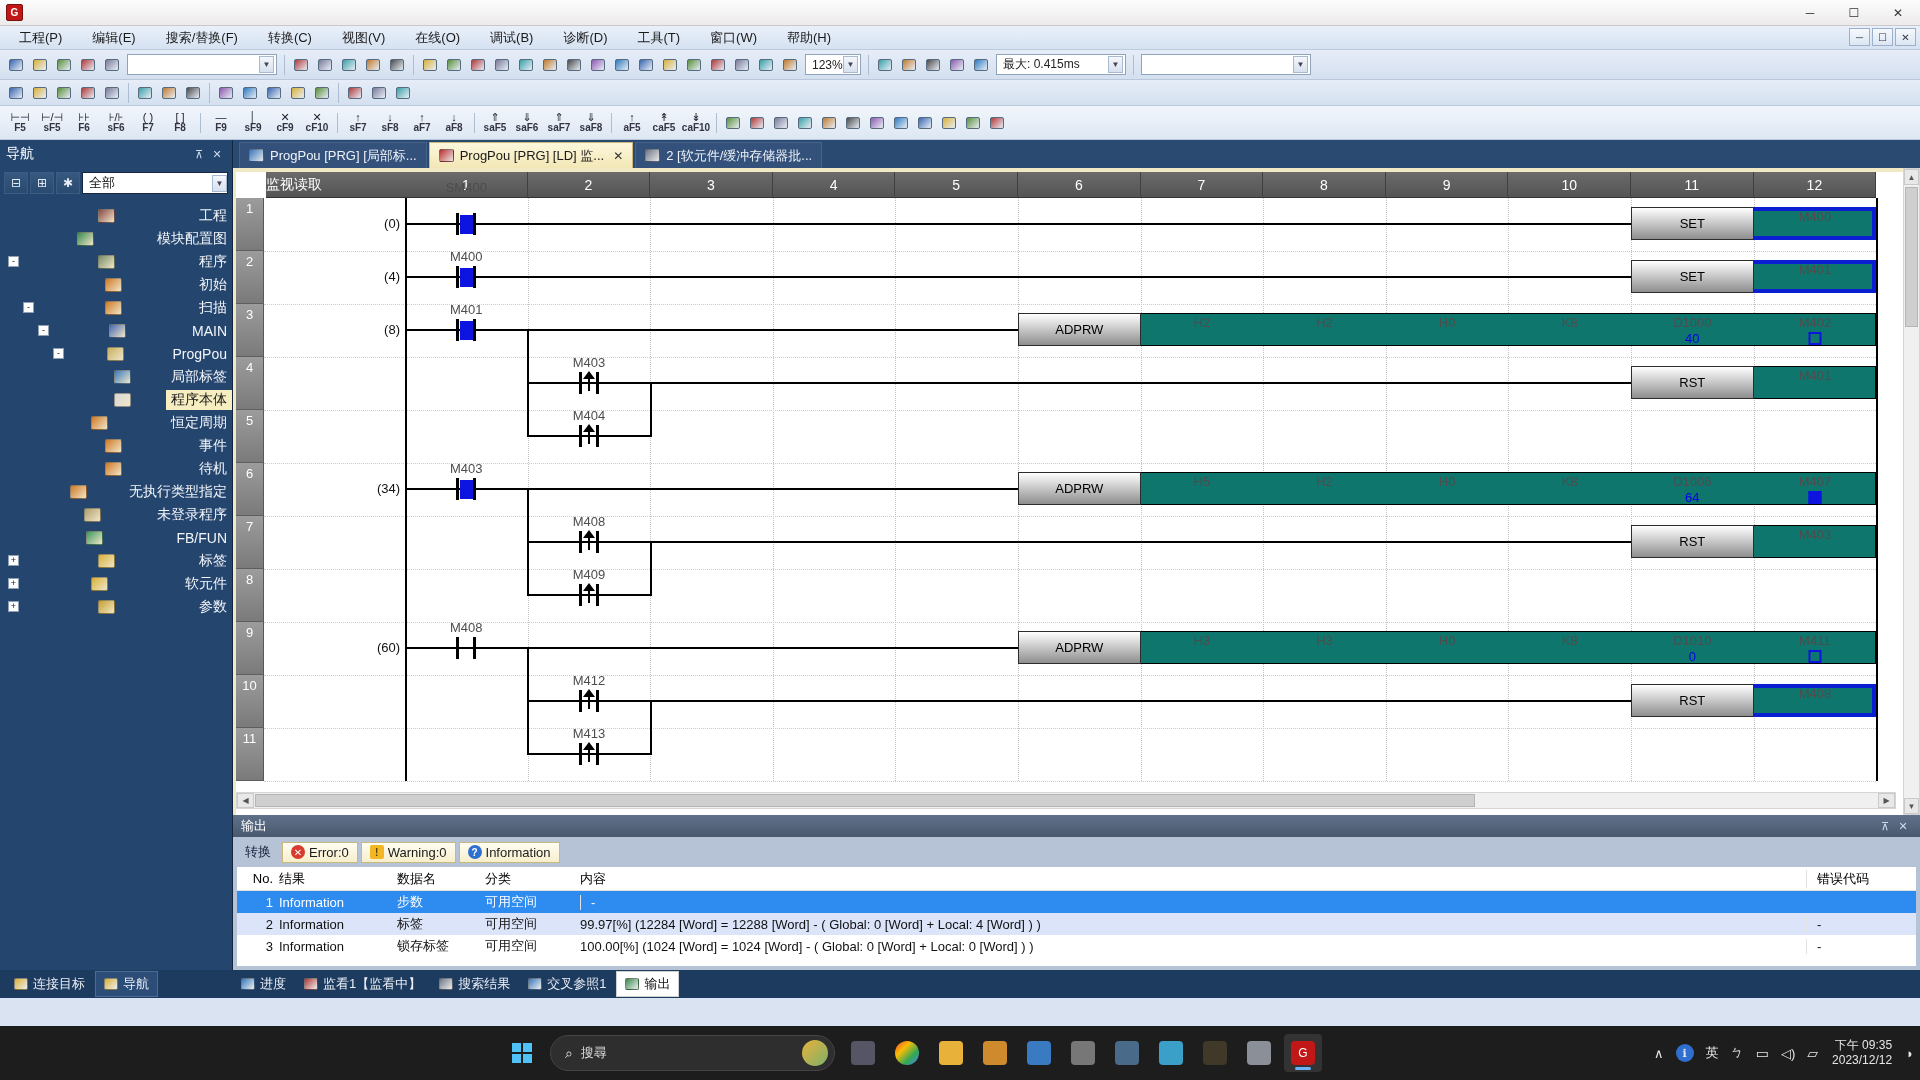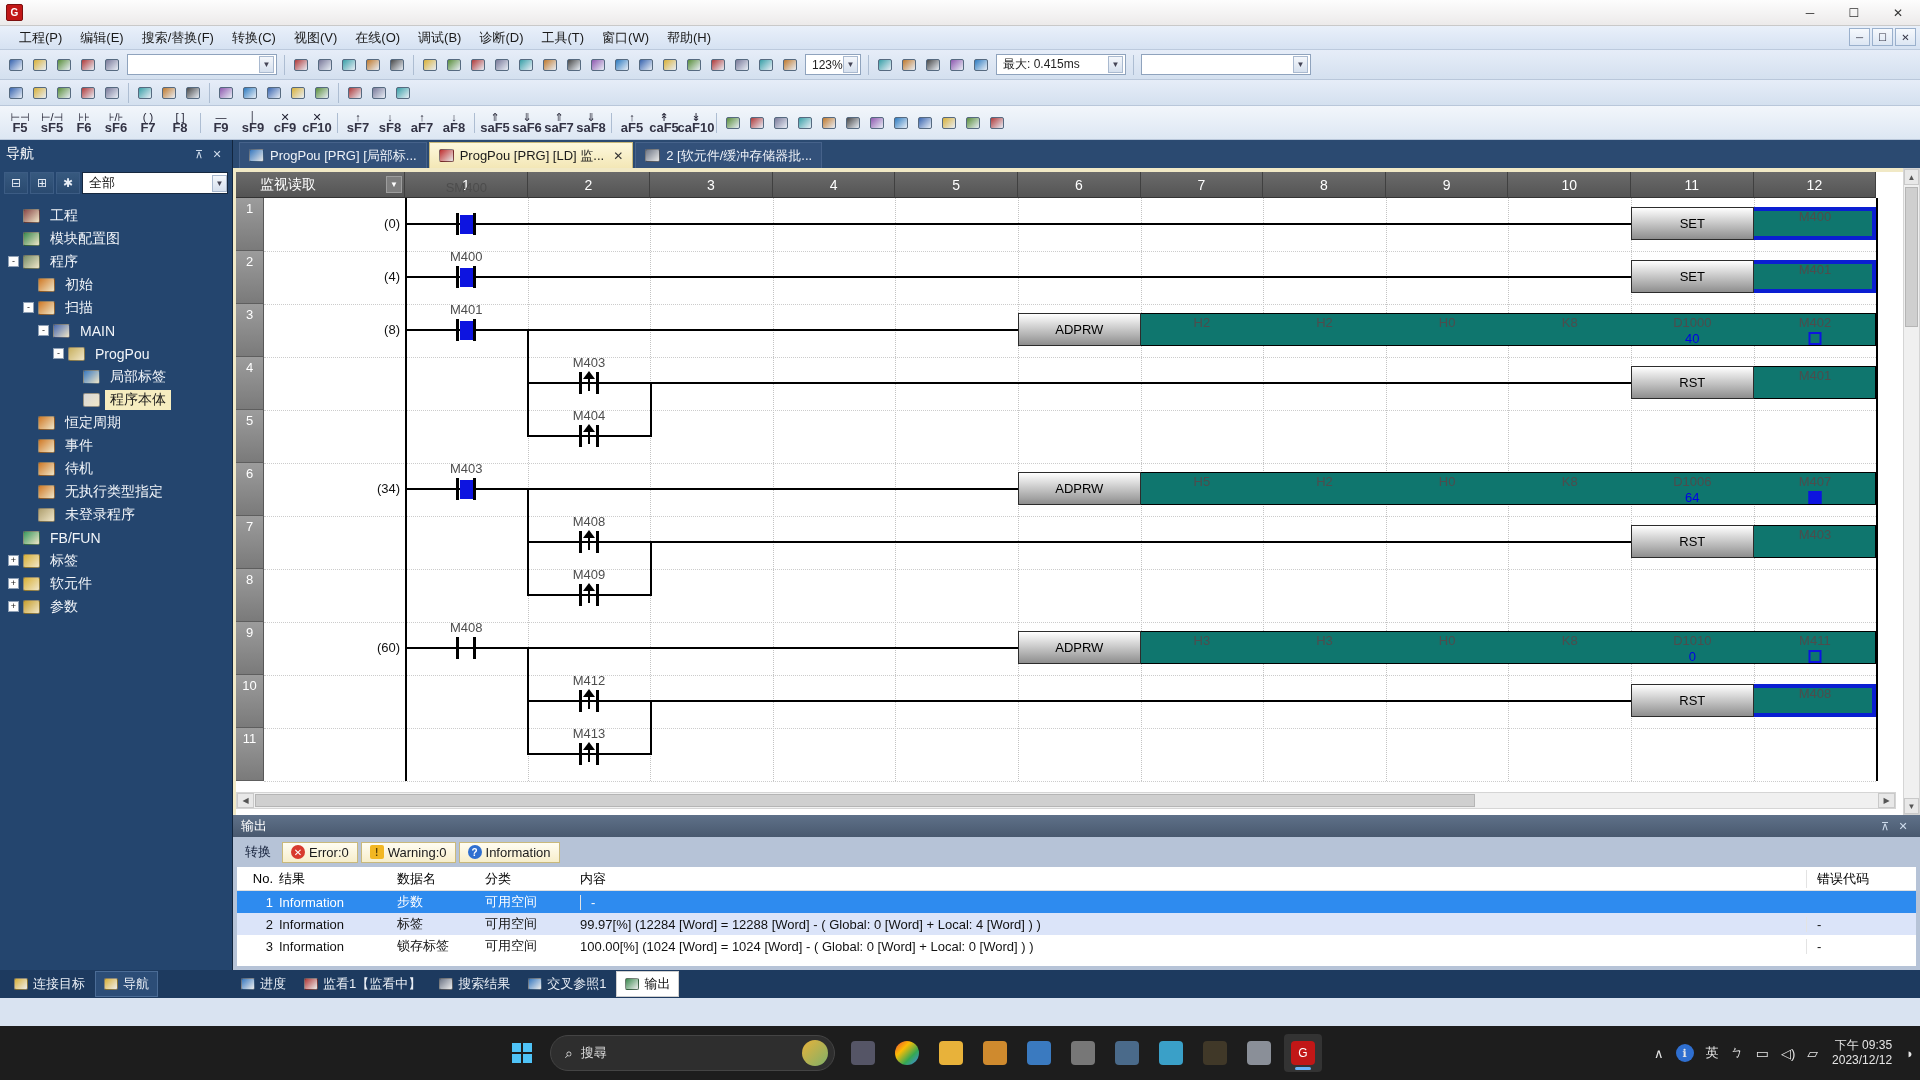--- a/index.html
+++ b/index.html
@@ -8,68 +8,68 @@
   .abs{position:absolute;}
 
   
   #titlebar{left:0;top:0;width:1920px;height:26px;background:linear-gradient(#fdfdfd,#eceaea);display:flex;align-items:center;padding-left:6px;border-bottom:1px solid #c9c9c9;}
   #app-icon{width:17px;height:17px;background:#c11717;border:1px solid #7c0f0f;border-radius:2px;color:#fff;font-size:10px;display:flex;align-items:center;justify-content:center;font-weight:bold;}
   #title-text{margin-left:7px;font-size:13px;color:#111;}
   .win-btns{position:absolute;right:0;top:0;height:26px;display:flex;}
   .win-btn{width:44px;height:26px;display:flex;align-items:center;justify-content:center;font-size:12px;color:#333;}
 
   
-  #menubar{left:0;top:26px;width:1920px;height:24px;background:linear-gradient(#e9f0fa,#d6e2f2);display:flex;align-items:center;padding-left:10px;border-bottom:1px solid #bccadd;}
+  #menubar{left:0;top:26px;width:1920px;height:24px;background:linear-gradient(#e9f0fa,#d6e2f2);display:flex;align-items:center;padding-left:10px;border-bottom:1px solid #bccadd;gap:12px;}
   .menu-item{padding:3px 9px;font-size:13px;color:#1a1a1a;}
   .mdi-btns{position:absolute;right:4px;top:28px;display:flex;gap:2px;}
   .mdi-btn{width:21px;height:18px;border:1px solid #9ab0cc;background:linear-gradient(#f6f9fd,#dce6f3);font-size:10px;color:#334;display:flex;align-items:center;justify-content:center;}
 
   
   .tbar{display:flex;align-items:center;background:linear-gradient(#e6edf8,#d4e0ef);border-bottom:1px solid #b9c7da;}
   #toolbar1{left:0;top:50px;width:1920px;height:30px;padding-left:4px;}
   #toolbar2{left:0;top:80px;width:1920px;height:26px;padding-left:4px;}
   #toolbar3{left:0;top:106px;width:1920px;height:34px;padding-left:4px;background:linear-gradient(#f2f6fb,#dde7f3);}
   .tb-chip{width:22px;height:22px;margin:0 1px;border:1px solid transparent;border-radius:2px;display:flex;align-items:center;justify-content:center;font-size:12px;position:relative;}
   .tb-sep{width:1px;height:20px;background:#adbdd2;margin:0 4px;}
   .tb-combo{height:21px;border:1px solid #8fa3bd;background:#fff;display:flex;align-items:center;justify-content:space-between;font-size:12px;color:#222;padding:0 2px 0 6px;margin:0 3px;}
   .combo-arrow{width:15px;height:17px;background:linear-gradient(#f4f7fb,#d6e0ee);border:1px solid #a9b9cf;display:flex;align-items:center;justify-content:center;font-size:8px;color:#445;}
   .lad-btn{width:30px;height:28px;margin:0 1px;border:1px solid transparent;display:flex;flex-direction:column;align-items:center;justify-content:center;}
   .lad-sym{font-size:11px;line-height:11px;color:#223;}
-  .lad-key{font-size:13px;line-height:10px;color:#334;font-weight:bold;}
+  .lad-key{font-size:10px;line-height:10px;color:#334;font-weight:bold;}
   .ico{display:inline-block;border-radius:2px;}
 
   
   #nav{left:0;top:140px;width:233px;height:830px;background:#24456e;border-right:1px solid #12263f;}
   #nav-title{height:28px;display:flex;align-items:center;color:#fff;font-size:14px;padding:0 6px;}
   #nav-title .sp{flex:1;}
   .nav-glyph{width:18px;height:16px;color:#cfdcec;font-size:11px;display:flex;align-items:center;justify-content:center;}
   #nav-tools{height:30px;display:flex;align-items:center;padding:0 4px;gap:2px;}
   .nav-tool{width:24px;height:22px;border:1px solid #3c5c84;background:linear-gradient(#37597f,#2a4a70);display:flex;align-items:center;justify-content:center;color:#e8eef6;font-size:12px;}
   #nav-filter{flex:1;height:22px;background:#fff;border:1px solid #16283f;display:flex;align-items:center;justify-content:space-between;font-size:13px;color:#111;padding-left:6px;}
   #nav-tree{padding-top:6px;}
-  .tree-row{height:23px;display:flex;align-items:center;font-size:14px;color:#f2f5f9;white-space:nowrap;}
+  .tree-row{height:23px;display:flex;align-items:center;font-size:14px;color:#f2f5f9;white-space:nowrap;justify-content:space-between;}
   .tree-row .lbl{padding:1px 5px;}
   .tree-row.sel .lbl{background:#f6edc0;color:#1a1a1a;}
   .exp{width:11px;height:11px;background:#fdfdfd;border:1px solid #8fa0b5;color:#222;font-size:9px;line-height:9px;display:flex;align-items:center;justify-content:center;margin-right:4px;flex:none;}
   .exp.none{visibility:hidden;}
   .t-ico{width:17px;height:14px;margin-right:5px;flex:none;border-radius:2px;border:1px solid rgba(0,0,0,.35);}
 
   
   #tabbar{left:233px;top:140px;width:1687px;height:28px;background:#2b4a71;display:flex;align-items:flex-end;padding-left:6px;}
   .doc-tab{height:26px;display:flex;align-items:center;padding:0 9px;font-size:13px;margin-right:2px;border:1px solid #1d3click a554;border-bottom:none;}
   .doc-tab.inactive{background:#33517a;color:#eef2f8;border:1px solid #46628a;border-bottom:none;}
   .doc-tab.active{background:linear-gradient(#fdf8dd,#f3e7b6);color:#1a1a1a;border:1px solid #c9b97b;border-bottom:none;}
   .doc-ico{width:15px;height:13px;margin-right:6px;border-radius:2px;border:1px solid rgba(0,0,0,.4);}
   .tab-close{margin-left:9px;font-size:12px;color:#333;}
 
   
   #editor{left:233px;top:168px;width:1687px;height:647px;background:#fff;border-top:4px solid #f1e9c6;border-left:3px solid #f1e9c6;border-right:3px solid #f1e9c6;}
   #lad{position:absolute;left:0;top:0;width:1660px;height:640px;overflow:hidden;}
   .hdr-cell{position:absolute;top:0;height:26px;background:linear-gradient(#6b6b6b,#545454);border-right:1px solid #404040;border-bottom:1px solid #333;color:#fff;font-size:14px;display:flex;align-items:center;justify-content:center;}
-  #monitor-cell{justify-content:flex-start;padding-left:24px;}
+  #monitor-cell{justify-content:flex-start;padding-left:0;margin-left:30px;}
   #monitor-dd{position:absolute;right:2px;top:4px;width:16px;height:17px;background:#7e7e7e;border:1px solid #9d9d9d;color:#fff;font-size:8px;display:flex;align-items:center;justify-content:center;}
   .gut-cell{position:absolute;left:0;width:28px;background:linear-gradient(#9c9c9c,#7a7a7a);border-bottom:1px solid #5e5e5e;border-right:1px solid #585858;color:#fff;font-size:13px;display:flex;align-items:flex-start;justify-content:center;padding-top:3px;}
   .gridv{position:absolute;width:0;border-left:1px dotted #c3c3c3;}
   .gridh{position:absolute;height:0;border-top:1px dotted #cccccc;}
   .rail{position:absolute;width:2px;background:#000;}
   .wire{position:absolute;height:2px;background:#000;}
   .vwire{position:absolute;width:2px;background:#000;}
   .dev-lbl{position:absolute;font-size:13px;color:#4d4d4d;text-align:center;transform:translateX(-50%);white-space:nowrap;}
   .step-lbl{position:absolute;font-size:13px;color:#111;text-align:right;width:60px;}
   .cbar{position:absolute;width:3px;height:22px;background:#000;}

